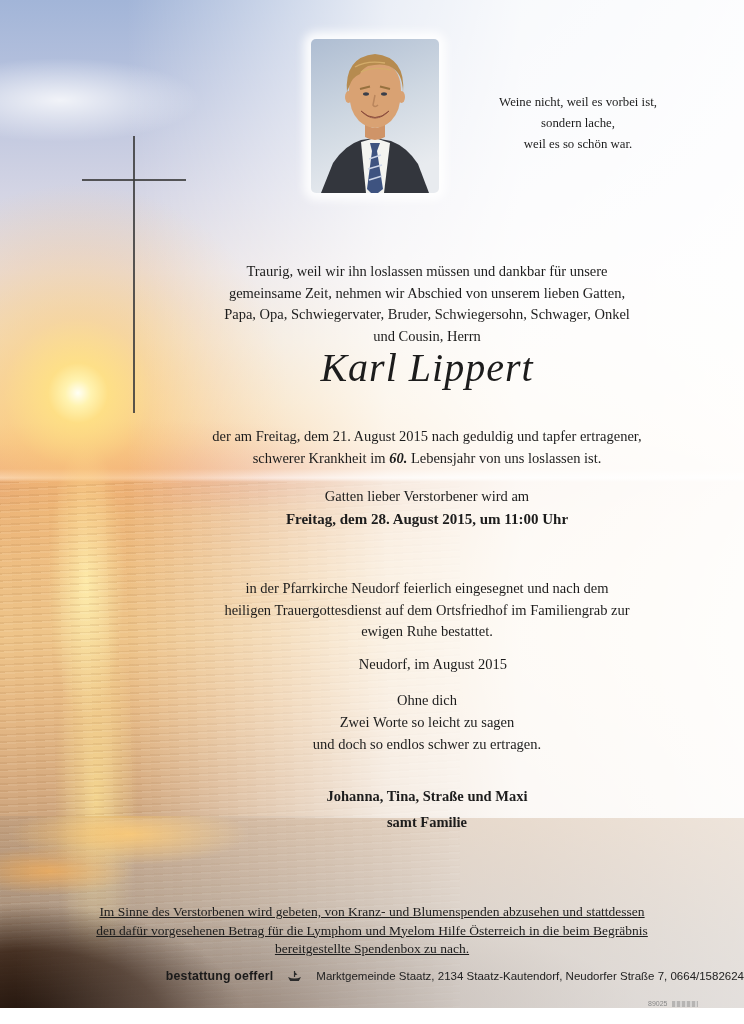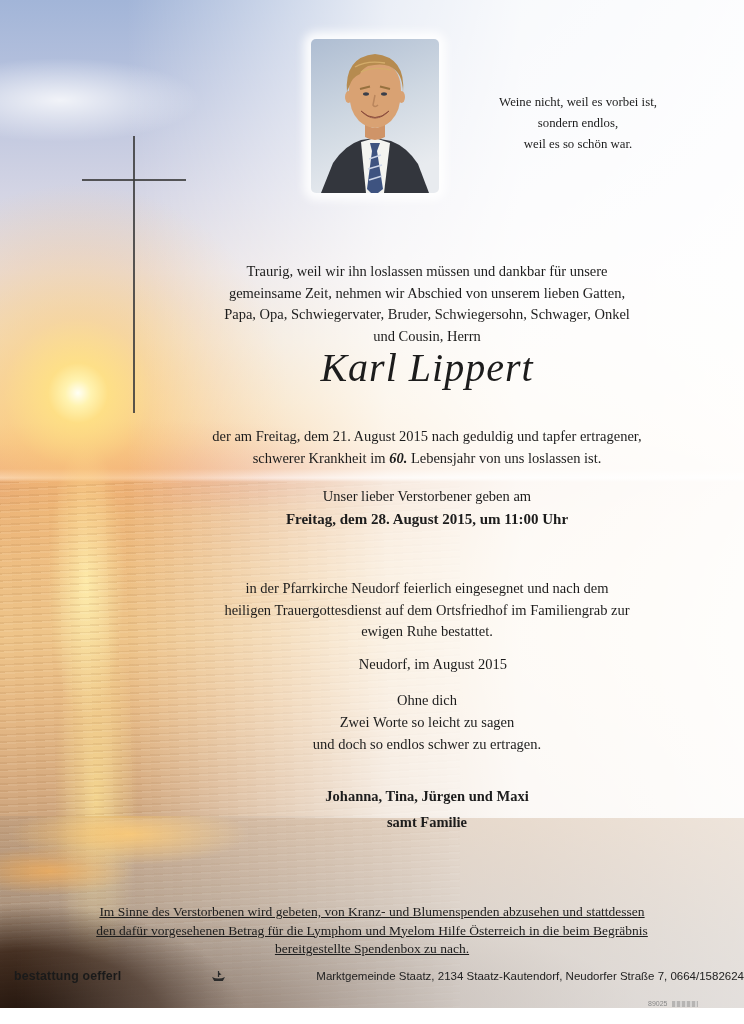--- a/index.html
+++ b/index.html
@@ -72,21 +72,21 @@
   .poem-line    { font-size:14.5px; line-height:22px; white-space:nowrap; }
   .family-blk   { top:786px; font-weight:bold; }
   .familysuffix-blk { top:812px; font-weight:bold; }
   .donation-blk { left:47px; top:903px; width:650px; }
   .small-line   { font-size:13.5px; line-height:18.5px; white-space:nowrap;text-decoration:underline; }
   .body-line    { font-size:14.5px; line-height:21.5px; white-space:nowrap; }
   .b { font-weight:bold;font-style:italic; }
   
   .footer-blk {
     position:absolute; left:0; top:969px; width:744px; padding-left:14px; box-sizing:border-box;
-    display:flex; align-items:center; justify-content:space-between; gap:14px;
+    display:flex; align-items:center; justify-content:flex-end; gap:14px;
     font-family:"Liberation Sans", sans-serif; font-size:11.5px; color:#222;
   }
   .brand { font-size:12.3px; font-weight:700; letter-spacing:0.2px; color:#1a1a1a; }
   .boat-icon { display:inline-flex; }
   .print-blk {
     position:absolute; left:648px; top:1000px; display:flex; align-items:center; gap:5px;
     font-family:"Liberation Sans", sans-serif; font-size:7px; color:#888;
   }
   .print-mark { width:26px; height:6px; opacity:0.6;
     background: repeating-linear-gradient(to right, #999 0 3px, #ccc 3px 5px); }
@@ -129,61 +129,61 @@
       <path d="M49 50 L59 47.5 M69 47.5 L79 50" stroke="#97713f" stroke-width="2" fill="none"></path>
       <ellipse cx="55" cy="55" rx="3" ry="1.7" fill="#3a3f4a"></ellipse>
       <ellipse cx="73" cy="55" rx="3" ry="1.7" fill="#3a3f4a"></ellipse>
       <path d="M64 56 L62 66 Q64 69 67 66" stroke="#b9855c" stroke-width="1.5" fill="none"></path>
       <path d="M50 72 Q64 85 78 72 Q71 79 64 79 Q57 79 50 72 Z" fill="#fbf8f4" stroke="#8e4f3d" stroke-width="1"></path>
     </svg>
   </div>
 
   <div class="blk quote-blk">
     <div class="quote-line">Weine nicht, weil es vorbei ist,</div>
-    <div class="quote-line">sondern endlos,</div>
+    <div class="quote-line">sondern lache,</div>
     <div class="quote-line">weil es so schön war.</div>
   </div>
 
   <div class="blk main-col intro-blk">
     <div class="body-line">Traurig, weil wir ihn loslassen müssen und dankbar für unsere</div>
     <div class="body-line">gemeinsame Zeit, nehmen wir Abschied von unserem lieben Gatten,</div>
     <div class="body-line">Papa, Opa, Schwiegervater, Bruder, Schwiegersohn, Schwager, Onkel</div>
     <div class="body-line">und Cousin, Herrn</div>
   </div>
 
   <div class="blk main-col name-blk">Karl Lippert</div>
 
   <div class="blk main-col death-blk">
     <div class="body-line">der am Freitag, dem 21. August 2015 nach geduldig und tapfer ertragener,</div>
     <div class="body-line"><span>schwerer Krankheit im </span><span class="b">60.</span><span> Lebensjahr von uns loslassen ist.</span></div>
   </div>
 
   <div class="blk main-col fintro-blk">
-    <div class="body-line">Unser lieber Verstorbener geben am</div>
+    <div class="body-line">Gatten lieber Verstorbener wird am</div>
   </div>
   <div class="blk main-col fdate-blk">Freitag, dem 28. August 2015, um 11:00 Uhr</div>
   <div class="blk main-col fdetails-blk">
     <div class="body-line">in der Pfarrkirche Neudorf feierlich eingesegnet und nach dem</div>
     <div class="body-line">heiligen Trauergottesdienst auf dem Ortsfriedhof im Familiengrab zur</div>
     <div class="body-line">ewigen Ruhe bestattet.</div>
   </div>
 
 
   <div class="blk placedate-blk">
     <div class="body-line">Neudorf, im August 2015</div>
   </div>
 
   <div class="blk main-col poem-blk">
     <div class="poem-line">Ohne dich</div>
     <div class="poem-line">Zwei Worte so leicht zu sagen</div>
     <div class="poem-line">und doch so endlos schwer zu ertragen.</div>
   </div>
 
   <div class="blk main-col family-blk">
-    <div class="body-line">Johanna, Tina, Jürgen und Maxi</div>
+    <div class="body-line">Johanna, Tina, Straße und Maxi</div>
   </div>
   <div class="blk main-col familysuffix-blk">
     <div class="body-line">samt Familie</div>
   </div>
 
   <div class="blk donation-blk">
     <div class="small-line">Im Sinne des Verstorbenen wird gebeten, von Kranz- und Blumenspenden abzusehen und stattdessen</div>
     <div class="small-line">den dafür vorgesehenen Betrag für die Lymphom und Myelom Hilfe Österreich in die beim Begräbnis</div>
     <div class="small-line">bereitgestellte Spendenbox zu nach.</div>
   </div>

